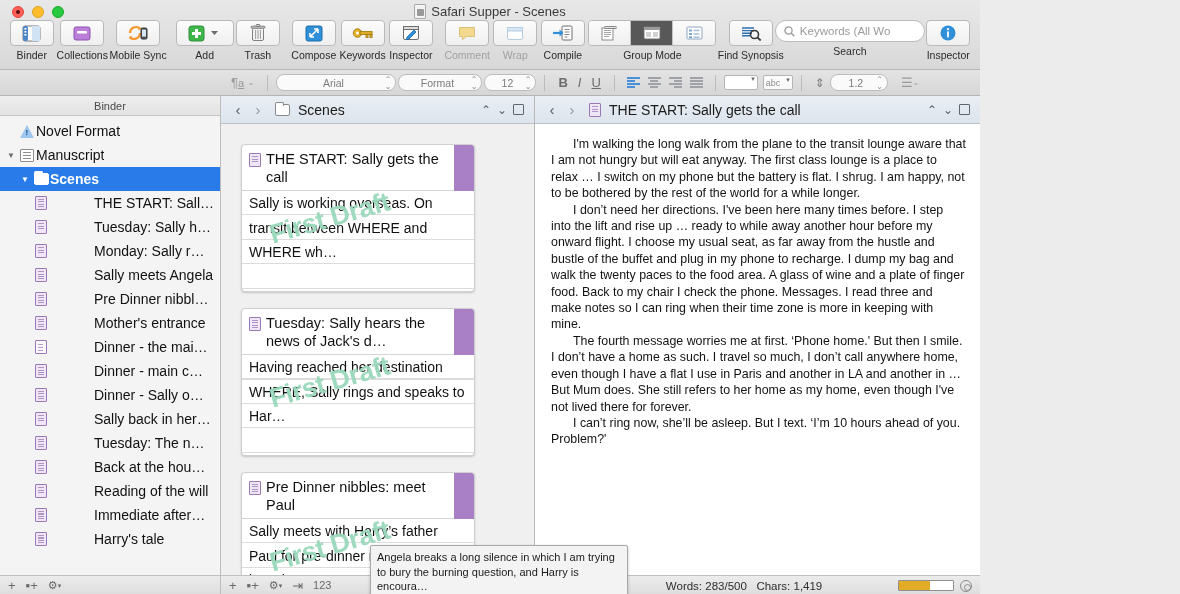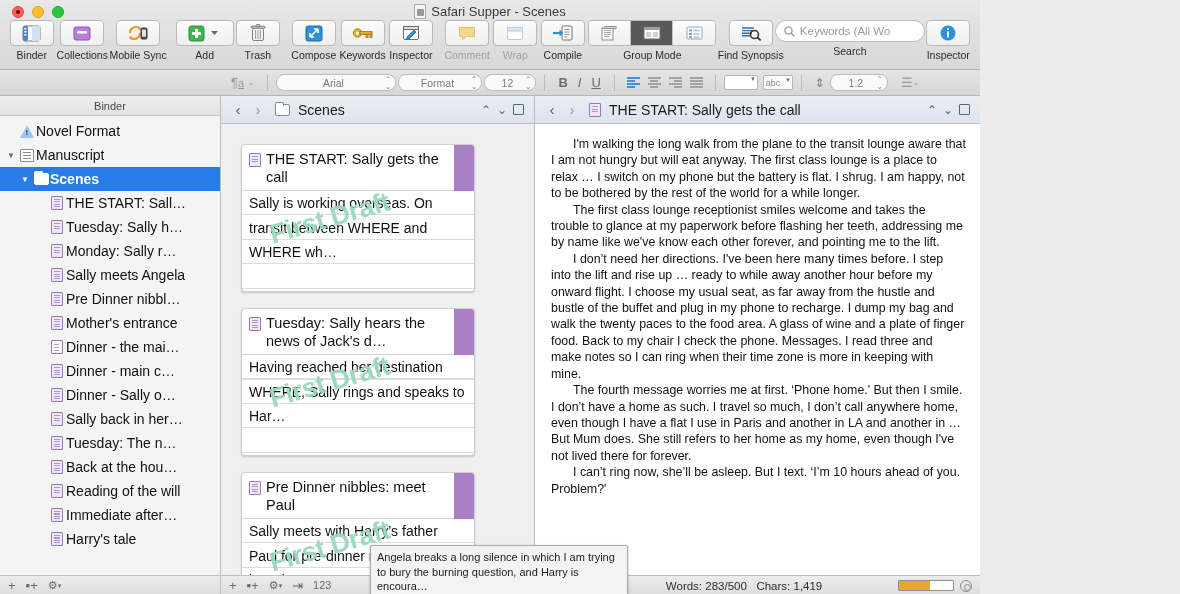--- a/index.html
+++ b/index.html
@@ -103,21 +103,21 @@
   }
   .binder-list { flex:1 1 auto; overflow:hidden; padding-top:3px; }
   .brow { height:24px; display:flex; align-items:center; font-size:14px; color:#111; padding-right:4px; white-space:nowrap; }
   .brow.sel { background:#2a7bea; color:#fff; font-weight:bold; }
   .brow .tw { width:14px; text-align:center; font-size:8px; color:#6d6d6d; flex:0 0 14px; }
   .brow.sel .tw { color:#fff; }
   .brow .ic { width:18px; flex:0 0 18px; display:flex; align-items:center; justify-content:center; }
   .brow .tx { overflow:hidden; text-overflow:ellipsis; }
   .ind1 { padding-left:4px; }
   .ind2 { padding-left:18px; }
-  .ind3 { padding-left:48px; }
+  .ind3 { padding-left:32px;gap:44px; }
 
   
   .ic-warn { width:14px; height:13px; position:relative; }
   .ic-warn::before{ content:""; position:absolute; left:0; top:0; width:0;height:0;
     border-left:7px solid transparent; border-right:7px solid transparent; border-bottom:13px solid #9fc6ef;}
   .ic-warn::after{ content:"!"; position:absolute; left:5.5px; top:3px; font-size:8px; color:#16478a; font-weight:bold;}
   .ic-ms { width:14px; height:13px; background:#fff; border:1px solid #8e8e8e; border-radius:1px; position:relative; }
   .ic-ms::after{ content:""; position:absolute; left:2px; top:2px; right:2px; bottom:2px;
      background:repeating-linear-gradient(to bottom,#8f8f8f 0 1px,transparent 1px 3px); }
   .ic-folder { width:15px; height:12px; background:#fff; border:1px solid #8a8a8a; border-radius:2px; position:relative;}
@@ -749,21 +749,20 @@
         <span class="ttl">THE START: Sally gets the call</span>
         <span class="rgt">
           <span>⌃</span>
           <span>⌄</span>
           <span class="sq"></span>
         </span>
       </div>
 
       <div class="ed-body">
         <p>I'm walking the long walk from the plane to the transit lounge aware that I am not hungry but will eat anyway. The first class lounge is a place to relax … I switch on my phone but the battery is flat. I shrug. I am happy, not to be bothered by the rest of the world for a while longer.</p>
-        <p>The first class lounge receptionist smiles  welcome and takes the trouble to glance at my paperwork before flashing her teeth, addressing me by name like we've know each other forever, and pointing me to the lift.</p>
         <p>I don’t need her directions. I've been here many times before. I step into the lift and rise up … ready to while away another hour before my onward flight. I choose my usual seat, as far away from the hustle and bustle of the buffet and plug in my phone to recharge. I dump my bag and walk the twenty paces to the food area. A glass of wine and a plate of finger food. Back to my chair I check the phone. Messages. I read three and make notes so I can ring when their time zone is more in keeping with mine.</p>
         <p>The fourth message worries me at first. ‘Phone home.' But then I smile. I don’t have a home as such. I travel so much, I don’t call anywhere home, even though I have a flat I use in Paris and another in LA and another in … But Mum does. She still refers to her home as my home, even though I've not lived there for forever.</p>
         <p>I can’t ring now, she’ll be asleep. But I text. ‘I’m 10 hours ahead of you. Problem?'</p>
       </div>
 
       <div class="ed-foot">
         <span class="zoom">
           <span>100%</span>
           <span class="stepv">⌃<br>⌄</span>
         </span>

